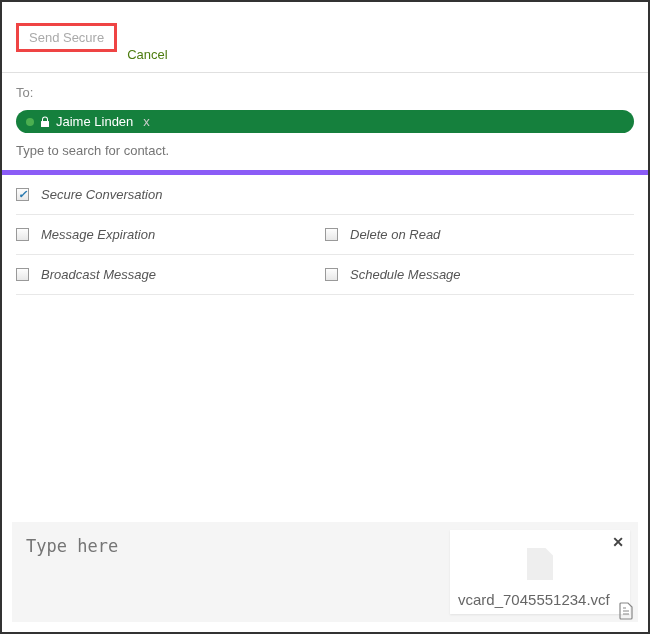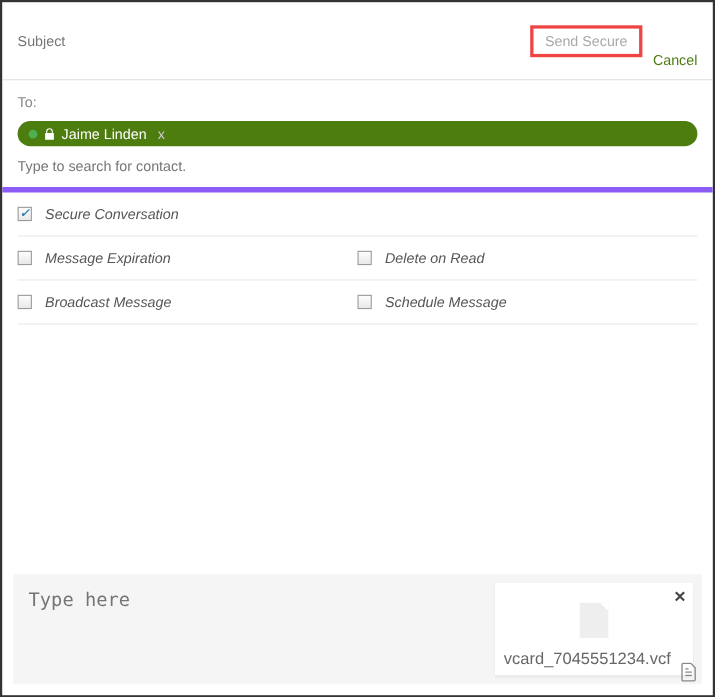--- a/index.html
+++ b/index.html
@@ -57,21 +57,21 @@
       gap: 10px;
       flex-direction: column;
     }
     .to-label {
       color: #888;
       font-size: 13px;
     }
     .contact-pill {
       display: flex;
       align-items: center;
-      background: #4d7c0f;
+      background: #15803d;
       border-radius: 15px;
       padding: 4px 10px;
       color: #fff;
       font-size: 13px;
       gap: 6px;
     }
     .status-dot {
       width: 8px;
       height: 8px;
       border-radius: 50%;
@@ -206,21 +206,20 @@
     }
     .doc-icon svg {
       width: 100%;
       height: 100%;
     }
   </style>
 </head>
 <body>
 
 <div class="header">
-  <input class="subject-input" type="text" placeholder="Subject" style="">
   <div class="header-actions">
     <button class="send-secure-btn">Send Secure</button>
     <span class="cancel-link">Cancel</span>
   </div>
 </div>
 
 <div class="to-row">
   <span class="to-label">To:</span>
   <div class="contact-pill">
     <span class="status-dot"></span>

